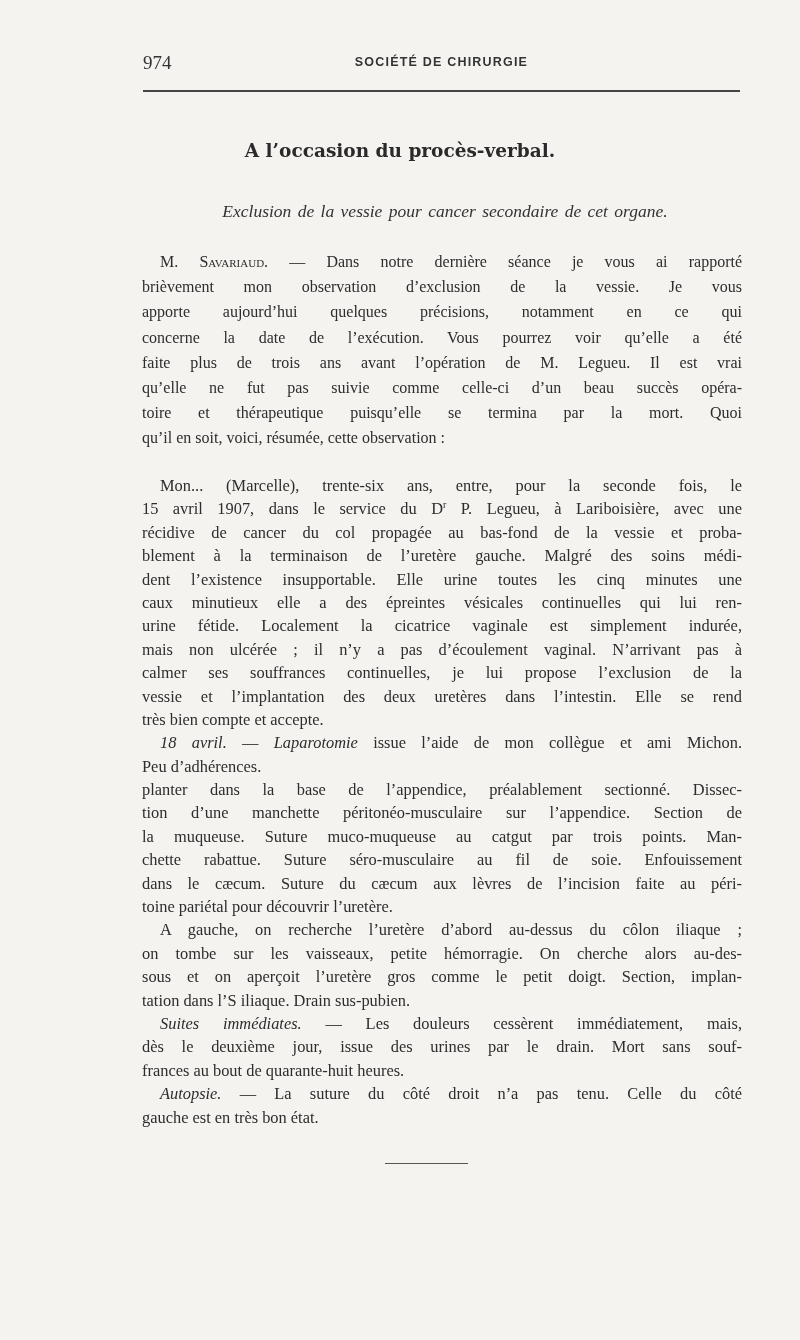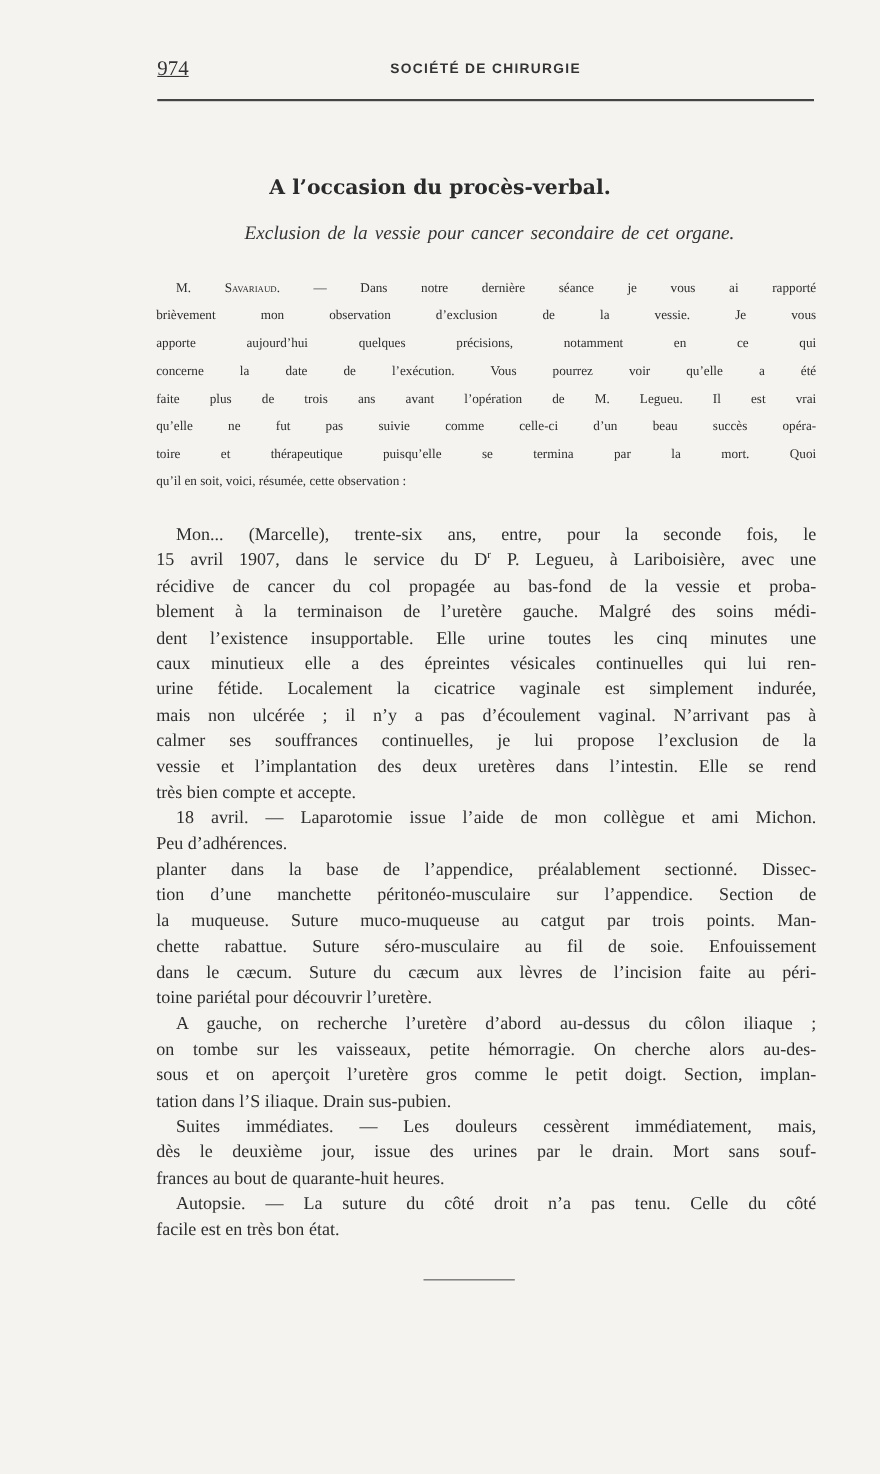--- a/index.html
+++ b/index.html
@@ -5,45 +5,45 @@
     html, body { margin: 0; padding: 0; }
     body {
       width: 800px; height: 1340px; overflow: hidden;
       background: #f4f3f0;
       color: #2b2b2b;
       font-family: "Liberation Serif", "DejaVu Serif", serif;
       position: relative;
     }
     .page { position: absolute; left: 0; top: 0; width: 800px; height: 1340px; }
     .running-head { position: absolute; top: 52px; left: 143px; width: 597px; height: 22px; }
-    .page-number { position: absolute; left: 0; top: 0; font-size: 19px; color: #333; text-decoration: underline; }
+    .page-number { position: absolute; left: 0; top: 0; font-size: 19px; color: #333; }
     .journal-title {
       position: absolute; left: 0; right: 0; top: 3px; text-align: center;
       font-family: "Liberation Sans", sans-serif; font-weight: bold;
       font-size: 12.5px; letter-spacing: 1.2px; color: #333;
     }
     .head-rule { position: absolute; top: 90px; left: 143px; width: 597px; height: 0; border-top: 2px solid #444; }
     .section-title {
       position: absolute; top: 140px; left: 0; width: 800px; text-align: center;
-      font-family: "DejaVu Serif", serif; font-weight: bold; font-size: 18.5px; color: #2a2a2a; margin-top: 20px;
+      font-family: "DejaVu Serif", serif; font-weight: bold; font-size: 18.5px; color: #2a2a2a;
     }
     .subtitle {
       position: absolute; top: 201px; left: 0; width: 890px; text-align: center;
       font-style: italic; font-size: 17.5px; color: #333; word-spacing: 2px;
     }
     .body-block { position: absolute; left: 142px; width: 600px; }
     .line {
-      height: 25.2px; line-height: 25.2px; font-size: 12px; white-space: nowrap;
+      height: 25.2px; line-height: 25.2px; font-size: 16px; white-space: nowrap;
       text-align: justify; text-align-last: justify; color: #2d2d2d;
     }
     .line.last { text-align-last: left; }
     .line.indent { padding-left: 18px; }
     .small .line { height: 23.4px; line-height: 23.4px; font-size: 16.4px; }
     .sc { font-variant: small-caps; }
-    .it { }
+    .it { font-style: italic; }
     sup { font-size: 10px; line-height: 0; }
     .block-1 { top: 249px; }
     .block-2 { top: 474px; }
     .end-rule { position: absolute; top: 1163px; left: 385px; width: 83px; border-top: 1.5px solid #555; }
   </style>
 </head>
 <body>
 
 <div class="page">
 
@@ -93,17 +93,17 @@
     <div class="line indent">A gauche, on recherche l’uretère d’abord au-dessus du côlon iliaque ;</div>
     <div class="line">on tombe sur les vaisseaux, petite hémorragie. On cherche alors au-des-</div>
     <div class="line">sous et on aperçoit l’uretère gros comme le petit doigt. Section, implan-</div>
     <div class="line last">tation dans l’S iliaque. Drain sus-pubien.</div>
 
     <div class="line indent"><span class="it">Suites immédiates.</span><span> — Les douleurs cessèrent immédiatement, mais,</span></div>
     <div class="line">dès le deuxième jour, issue des urines par le drain. Mort sans souf-</div>
     <div class="line last">frances au bout de quarante-huit heures.</div>
 
     <div class="line indent"><span class="it">Autopsie.</span><span> — La suture du côté droit n’a pas tenu. Celle du côté</span></div>
-    <div class="line last">facile est en très bon état.</div>
+    <div class="line last">gauche est en très bon état.</div>
   </div>
 
   <div class="end-rule"></div>
 </div>
 
 </body></html>

